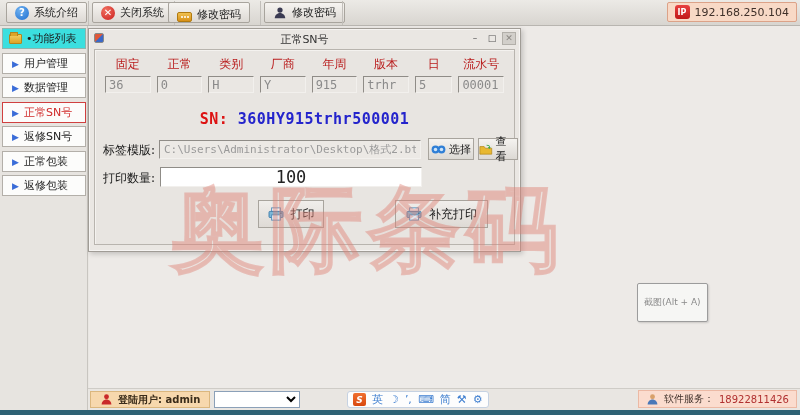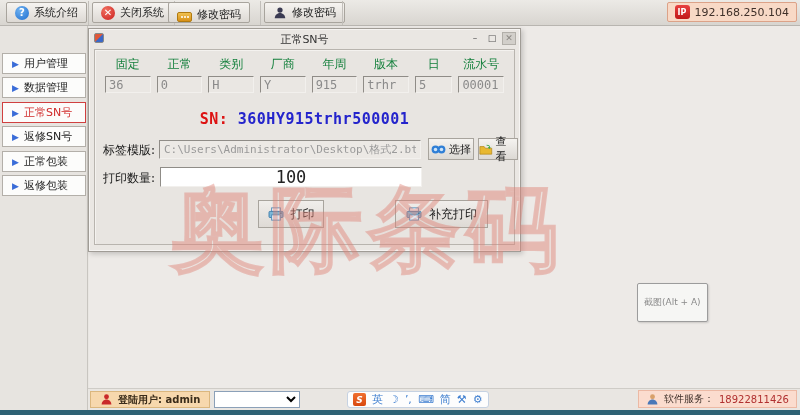--- a/index.html
+++ b/index.html
@@ -54,21 +54,21 @@
   .dlg-controls { position:absolute; right:4px; top:3px; display:flex; gap:3px; }
   .dlg-ctl { width:14px; height:13px; font-size:9px; color:#555; display:flex; align-items:center;
     justify-content:center; line-height:1; cursor:default; }
   .dlg-ctl.close { background:#d2cfca; border:1px solid #b2afa9; color:#8a8782; }
   .dlg-panel { position:absolute; left:5px; right:5px; top:20px; bottom:6px; background:#e8e5e1;
     border:1px solid #b8b4ae; box-shadow:inset 1px 1px 0 #f4f2ef; }
 
   .fields { position:absolute; left:0; right:0; top:6px; display:flex; gap:6px; padding:0 10px; }
   .fcol { flex:1; min-width:0; }
   .fcol.small { flex:.82; }
-  .flabel { text-align:center; font-size:12px; color:#15803d; font-family:"DejaVu Serif", serif; white-space:nowrap; }
+  .flabel { text-align:center; font-size:12px; color:#b91c1c; font-family:"DejaVu Serif", serif; white-space:nowrap; }
   .finput { width:100%; height:17px; margin-top:3px; background:#eae7e3; color:#8a8a8a;
     border:1px solid; border-color:#8f8c87 #f2f0ed #f2f0ed #8f8c87; font-family:"DejaVu Sans Mono", monospace;
     font-size:12px; padding:0 3px; }
 
   .sn-line { position:absolute; left:0; right:0; top:60px; text-align:center;
     font-family:"DejaVu Sans Mono", monospace; font-size:15px; font-weight:bold; letter-spacing:.5px; }
   .sn-label { color:#dd1212; }
   .sn-value { color:#2424cc; }
 
   .tpl-row { position:absolute; left:0; right:0; top:88px; height:24px; }
@@ -156,20 +156,24 @@
     <div class="tb-sep" style="left:342px;"></div>
     <div class="ip-badge">
       <span class="ip-icon">IP</span>
       <span class="ip-text">192.168.250.104</span>
     </div>
   </div>
 
   <div class="main"></div>
 
   <div class="sidebar">
+    <div class="side-item first" style="top:2px;">
+      <span class="folder-ic"></span>
+      <span>•功能列表</span>
+    </div>
     <div class="side-item" style="top:27px;">
       <span class="arrow">▶</span>
       <span>用户管理</span>
     </div>
     <div class="side-item" style="top:51px;">
       <span class="arrow">▶</span>
       <span>数据管理</span>
     </div>
     <div class="side-item selected" style="top:76px;">
       <span class="arrow">▶</span>

